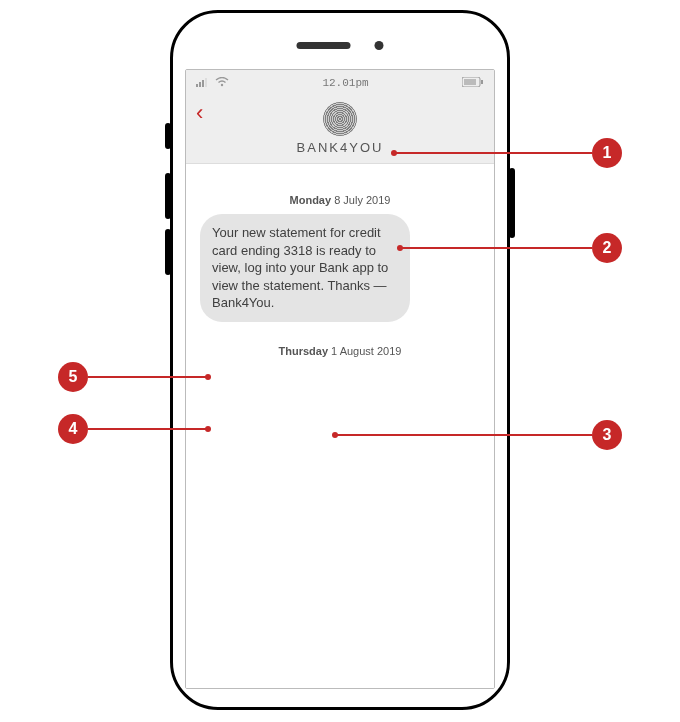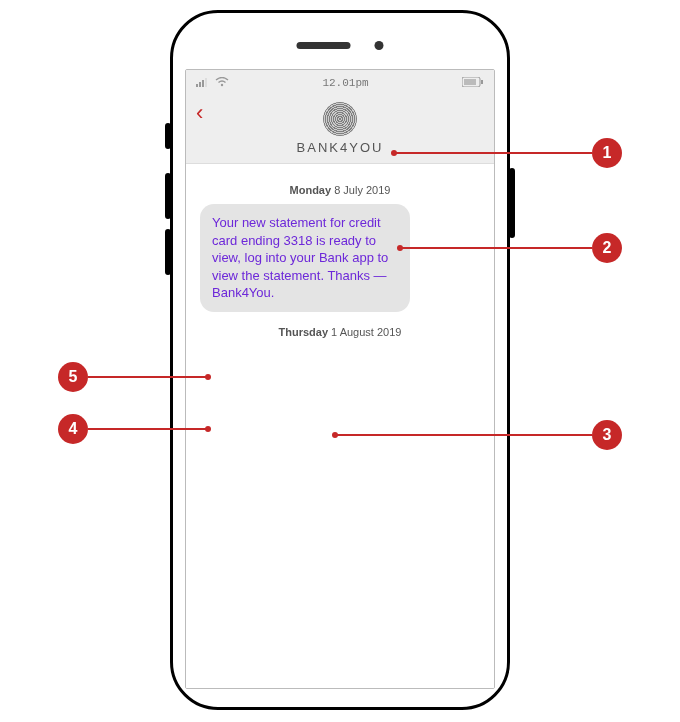--- a/index.html
+++ b/index.html
@@ -107,39 +107,39 @@
   }
   .sender-name {
     font-size: 13px;
     letter-spacing: 2px;
     color: #555;
   }
 
   .messages {
     flex: 1;
     background: #fff;
-    padding: 10px 14px;
+    padding: 20px 14px;
     font-size: 13px;
     color: #333;
   }
   .date-sep {
     text-align: center;
     font-size: 11px;
     color: #555;
     margin: 10px 0 8px 0;
   }
   .date-sep b { font-weight: 700; }
   .bubble {
     background: #e4e4e4;
-    border-radius: 14px;
+    border-radius: 22px;
     padding: 10px 12px;
     max-width: 210px;
     line-height: 1.35;
-    color: #6d28d9;
-    margin-bottom: 14px;
+    color: #404040;
+    margin-bottom: 23px;
   }
 
   
   .callout-circle {
     position: absolute;
     width: 30px;
     height: 30px;
     border-radius: 50%;
     background: #c62828;
     color: #fff;

